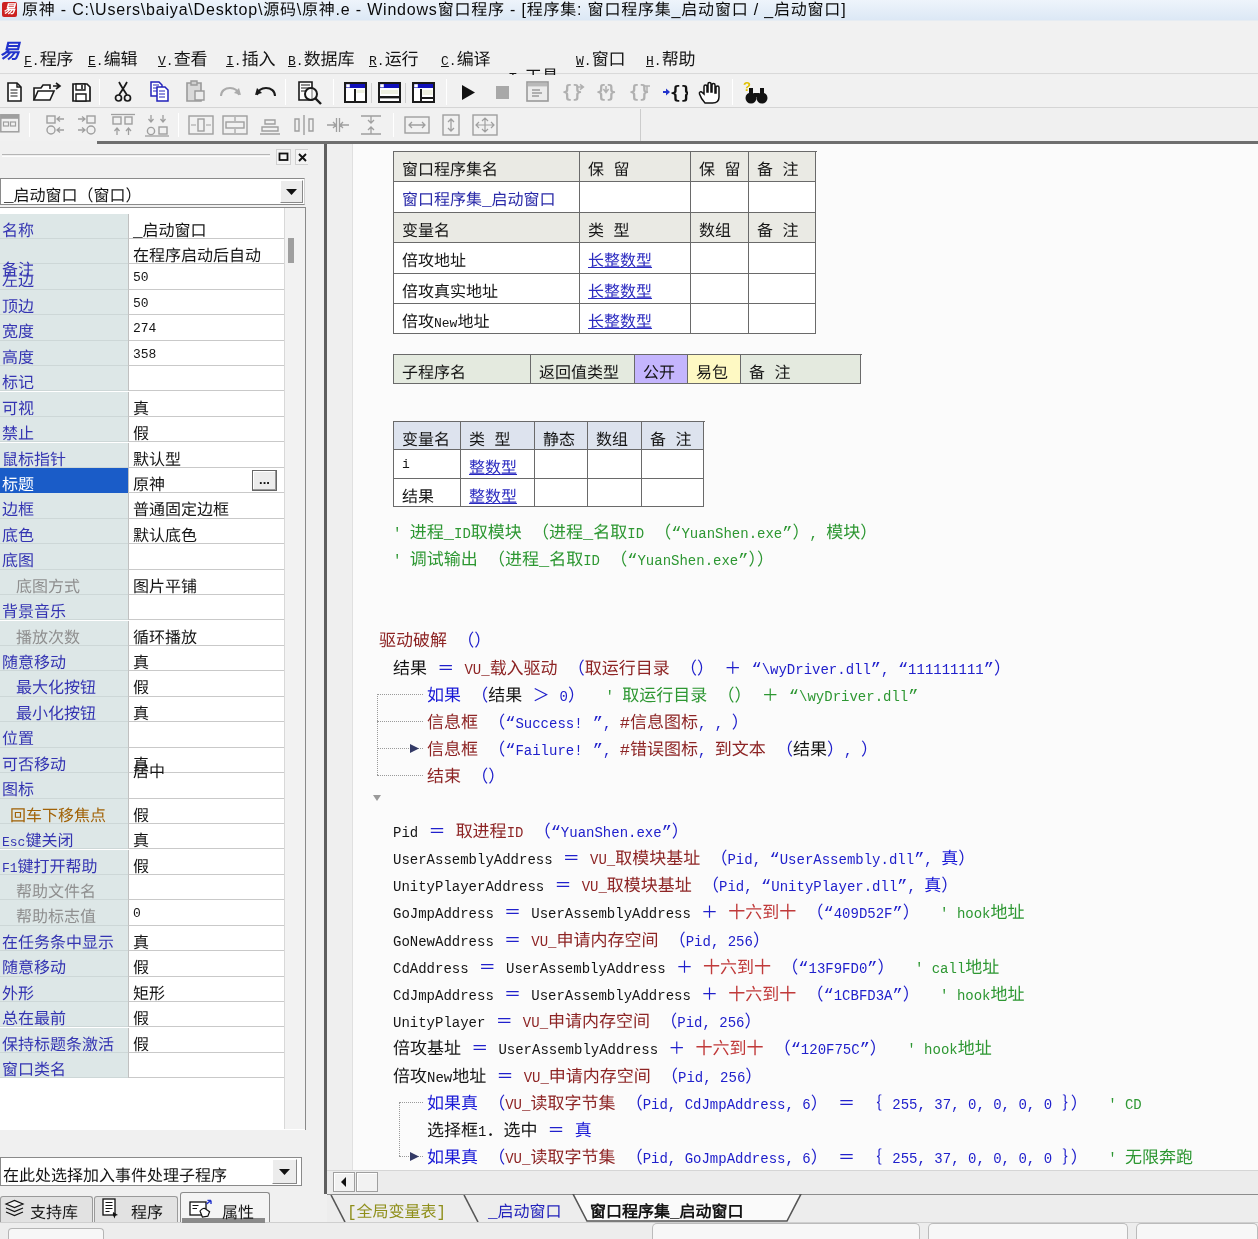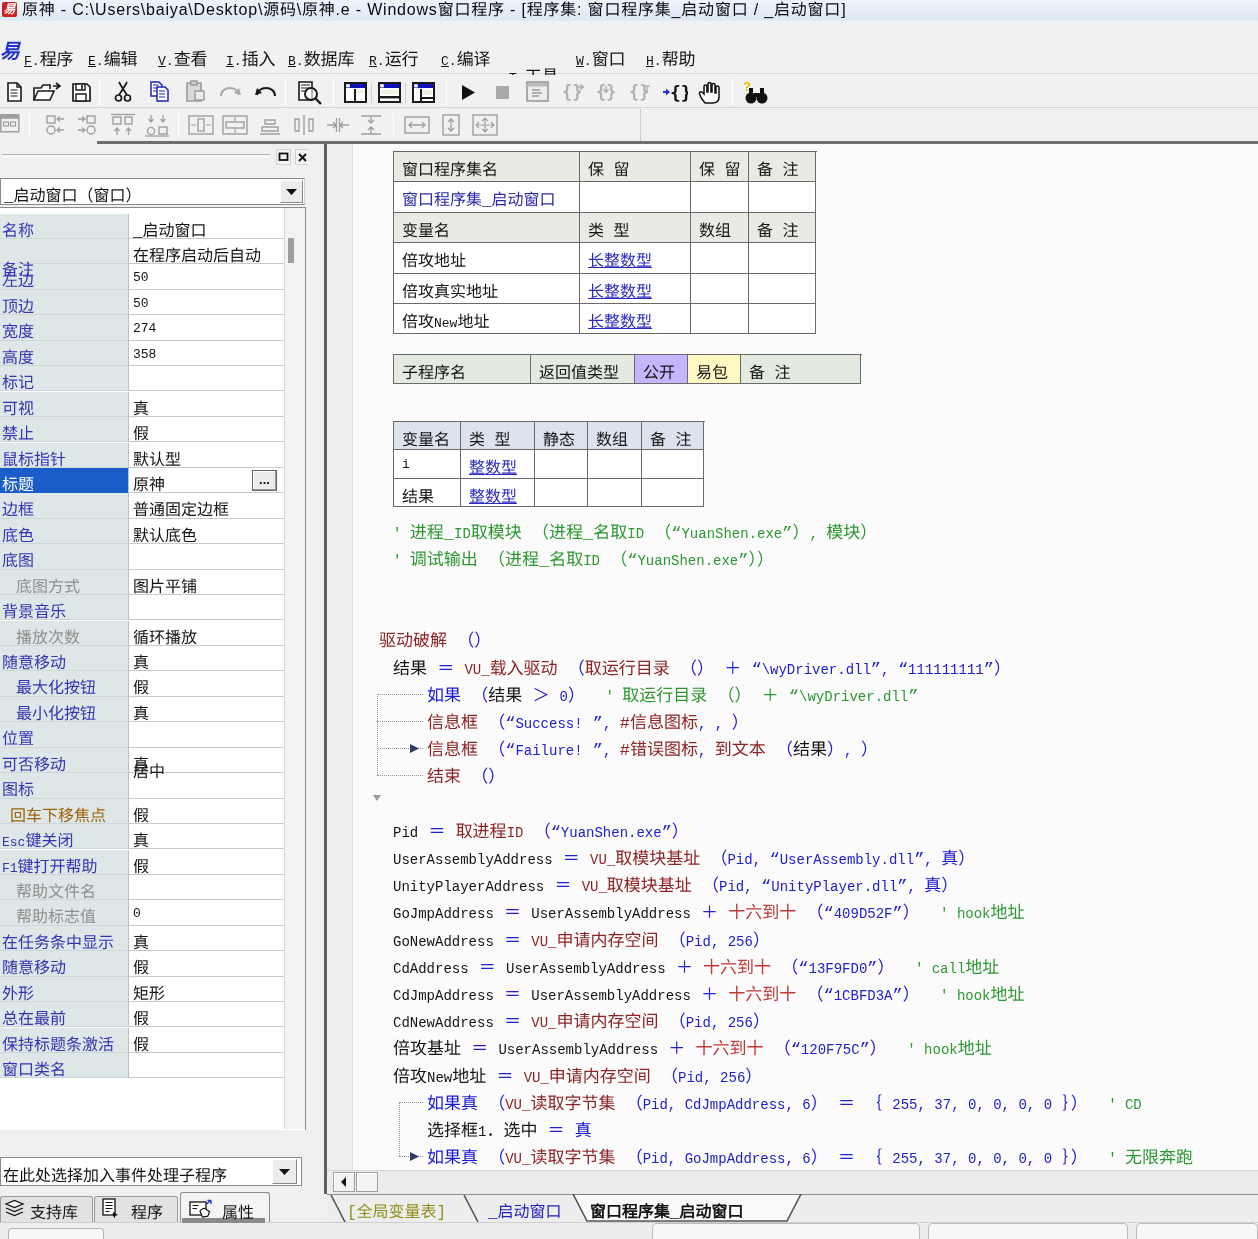--- a/index.html
+++ b/index.html
@@ -474,21 +474,21 @@
 <div class="ab" style="left:427px;top:707.9px;height:27px;"><span class="cjk"><span class="f">信息框</span> <span class="s">（“<i>Success!</i> ”<i>, </i></span><span class="f">#信息图标</span><span class="s"><i>, </i><i>, </i>）</span></span></div>
 <div class="ab" style="left:427px;top:735.1px;height:27px;"><span class="cjk"><span class="f">信息框</span> <span class="s">（“<i>Failure!</i> ”<i>, </i></span><span class="f">#错误图标</span><span class="s"><i>, </i></span><span class="f">到文本</span> <span class="s">（</span>结果<span class="s">）<i>, </i>）</span></span></div>
 <div class="ab" style="left:427px;top:762.3px;height:27px;"><span class="cjk"><span class="f">结束</span> <span class="s">（）</span></span></div>
 <div class="ab" style="left:393px;top:816.7px;height:27px;"><span class="cjk"><i>Pid</i> <span class="s">＝</span> <span class="f">取进程<i>ID</i></span> <span class="s">（“<i>YuanShen.exe</i>”）</span></span></div>
 <div class="ab" style="left:393px;top:843.9px;height:27px;"><span class="cjk"><i>UserAssemblyAddress</i> <span class="s">＝</span> <span class="f"><i>VU_</i>取模块基址</span> <span class="s">（<i>Pid</i><i>, </i>“<i>UserAssembly.dll</i>”<i>, </i></span><span class="k">真</span><span class="s">）</span></span></div>
 <div class="ab" style="left:393px;top:871.1px;height:27px;"><span class="cjk"><i>UnityPlayerAddress</i> <span class="s">＝</span> <span class="f"><i>VU_</i>取模块基址</span> <span class="s">（<i>Pid</i><i>, </i>“<i>UnityPlayer.dll</i>”<i>, </i></span><span class="k">真</span><span class="s">）</span></span></div>
 <div class="ab" style="left:393px;top:898.3px;height:27px;"><span class="cjk"><i>GoJmpAddress</i> <span class="s">＝</span> <i>UserAssemblyAddress</i> <span class="s">＋</span> <span class="f2">十六到十</span> <span class="s">（“<i>409D52F</i>”）</span>  <span class="c"><i>' hook</i>地址</span></span></div>
 <div class="ab" style="left:393px;top:925.5px;height:27px;"><span class="cjk"><i>GoNewAddress</i> <span class="s">＝</span> <span class="f"><i>VU_</i>申请内存空间</span> <span class="s">（<i>Pid</i><i>, </i><i>256</i>）</span></span></div>
 <div class="ab" style="left:393px;top:952.7px;height:27px;"><span class="cjk"><i>CdAddress</i> <span class="s">＝</span> <i>UserAssemblyAddress</i> <span class="s">＋</span> <span class="f2">十六到十</span> <span class="s">（“<i>13F9FD0</i>”）</span>  <span class="c"><i>' call</i>地址</span></span></div>
 <div class="ab" style="left:393px;top:979.9px;height:27px;"><span class="cjk"><i>CdJmpAddress</i> <span class="s">＝</span> <i>UserAssemblyAddress</i> <span class="s">＋</span> <span class="f2">十六到十</span> <span class="s">（“<i>1CBFD3A</i>”）</span>  <span class="c"><i>' hook</i>地址</span></span></div>
-<div class="ab" style="left:393px;top:1007.1px;height:27px;"><span class="cjk"><i>CdNewAddress</i> <span class="s">＝</span> <span class="f"><i>VU_</i>申请内存空间</span> <span class="s">（<i>Pid</i><i>, </i><i>256</i>）</span></span></div>
+<div class="ab" style="left:393px;top:1007.1px;height:27px;"><span class="cjk"><i>UnityPlayer</i> <span class="s">＝</span> <span class="f"><i>VU_</i>申请内存空间</span> <span class="s">（<i>Pid</i><i>, </i><i>256</i>）</span></span></div>
 <div class="ab" style="left:393px;top:1034.3px;height:27px;"><span class="cjk">倍攻基址 <span class="s">＝</span> <i>UserAssemblyAddress</i> <span class="s">＋</span> <span class="f2">十六到十</span> <span class="s">（“<i>120F75C</i>”）</span>  <span class="c"><i>' hook</i>地址</span></span></div>
 <div class="ab" style="left:393px;top:1061.5px;height:27px;"><span class="cjk">倍攻<i>New</i>地址 <span class="s">＝</span> <span class="f"><i>VU_</i>申请内存空间</span> <span class="s">（<i>Pid</i><i>, </i><i>256</i>）</span></span></div>
 <div class="ab" style="left:427px;top:1088.7px;height:27px;"><span class="cjk"><span class="k">如果真</span> <span class="s">（</span><span class="f"><i>VU_</i>读取字节集</span> <span class="s">（<i>Pid</i><i>, </i><i>CdJmpAddress</i><i>, </i><i>6</i>） ＝ ｛ <i>255</i><i>, </i><i>37</i><i>, </i><i>0</i><i>, </i><i>0</i><i>, </i><i>0</i><i>, </i><i>0</i> ｝）</span>  <span class="c"><i>' CD</i></span></span></div>
 <div class="ab" style="left:427px;top:1115.9px;height:27px;"><span class="cjk">选择框<i>1</i>．选中 <span class="s">＝</span> <span class="k">真</span></span></div>
 <div class="ab" style="left:427px;top:1143.1px;height:27px;"><span class="cjk"><span class="k">如果真</span> <span class="s">（</span><span class="f"><i>VU_</i>读取字节集</span> <span class="s">（<i>Pid</i><i>, </i><i>GoJmpAddress</i><i>, </i><i>6</i>） ＝ ｛ <i>255</i><i>, </i><i>37</i><i>, </i><i>0</i><i>, </i><i>0</i><i>, </i><i>0</i><i>, </i><i>0</i> ｝）</span>  <span class="c"><i>' </i>无限奔跑</span></span></div>
 <div class="ab vln" style="left:377px;top:693.7px;width:1px;height:81.6px;"></div>
 <div class="ab hln" style="left:377px;top:693.7px;width:46px;height:1px;"></div>
 <div class="ab hln" style="left:377px;top:720.9px;width:46px;height:1px;"></div>
 <div class="ab hln" style="left:377px;top:748.1px;width:46px;height:1px;"></div>
 <div class="ab hln" style="left:377px;top:775.3px;width:46px;height:1px;"></div>

